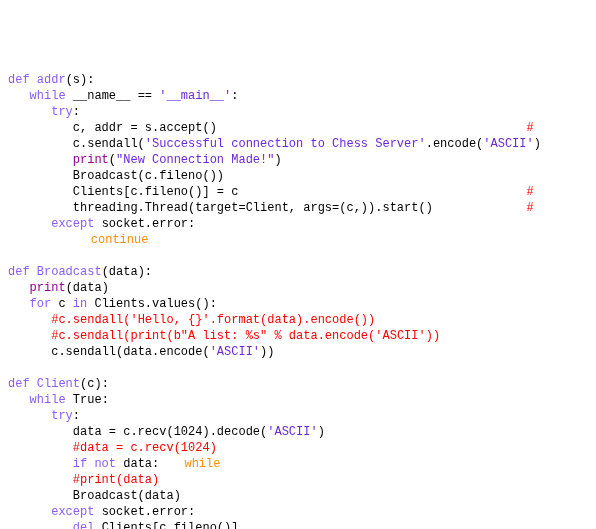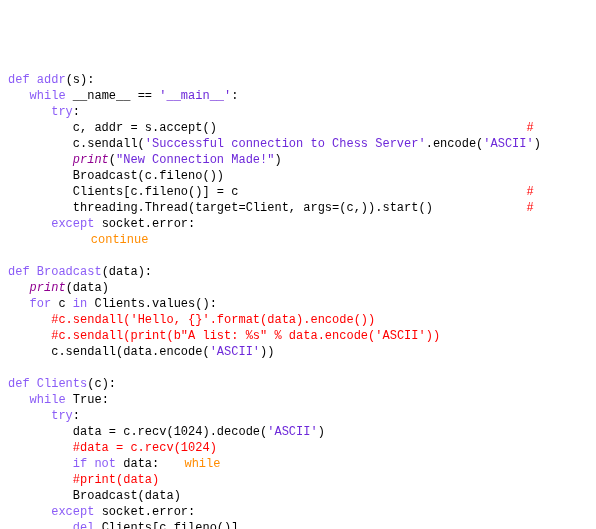--- a/index.html
+++ b/index.html
@@ -9,21 +9,21 @@
     font-family: "Courier New", Courier, monospace;
     font-size: 12px;
     line-height: 16px;
     white-space: pre;
     color: #000000;
     width: 596px;
     box-sizing: border-box;
     overflow: hidden;
   }
   .kw { color: #8b5cf6; }    
-  .builtin { color: #900090; font-style: italic; } 
+  .builtin { color: #900090; } 
   .str { color: #6d28d9; }
   .cmt { color: #ff0000; }     
   .imp { color: #ff8c00; margin-left: 18px; }
 </style>
 </head>
 <body>
 
 
 
 <div><span><span class="kw">def</span><span> </span><span class="kw">addr</span><span>(s):</span></span>
@@ -38,21 +38,21 @@
 <span><span>      </span><span class="kw">except</span><span> </span><span>socket.error</span><span>:</span></span>
 <span><span>         </span><span class="imp">continue</span></span>
 <span></span>
 <span><span class="kw">def</span><span> </span><span class="kw">Broadcast</span><span>(data):</span></span>
 <span><span>   </span><span class="builtin">print</span><span>(data)</span></span>
 <span><span>   </span><span class="kw">for</span><span> c </span><span class="kw">in</span><span> Clients.values():</span></span>
 <span><span>      </span><span class="cmt">#c.sendall('Hello, {}'.format(data).encode())</span></span>
 <span><span>      </span><span class="cmt">#c.sendall(print(b"A list: %s" % data.encode('ASCII'))</span></span>
 <span><span>      </span><span>c.sendall(data.encode(</span><span class="str">'ASCII'</span><span>))</span></span>
 <span></span>
-<span><span class="kw">def</span><span> </span><span class="kw">Clients</span><span>(c):</span></span>
+<span><span class="kw">def</span><span> </span><span class="kw">Client</span><span>(c):</span></span>
 <span><span>   </span><span class="kw">while</span><span> </span><span>True</span><span>:</span></span>
 <span><span>      </span><span class="kw">try</span><span>:</span></span>
 <span><span>         </span><span>data = c.recv(1024).decode(</span><span class="str">'ASCII'</span><span>)</span></span>
 <span><span>         </span><span class="cmt">#data = c.recv(1024)</span></span>
 <span><span>         </span><span class="kw">if</span><span> </span><span class="kw">not</span><span> data: </span><span class="imp">while</span></span>
 <span><span>         </span><span class="cmt">#print(data)</span></span>
 <span><span>         </span><span>Broadcast(data)</span></span>
 <span><span>      </span><span class="kw">except</span><span> </span><span>socket.error</span><span>:</span></span>
 <span><span>         </span><span class="kw">del</span><span> </span><span>Clients[c.fileno()]</span></span>
 

